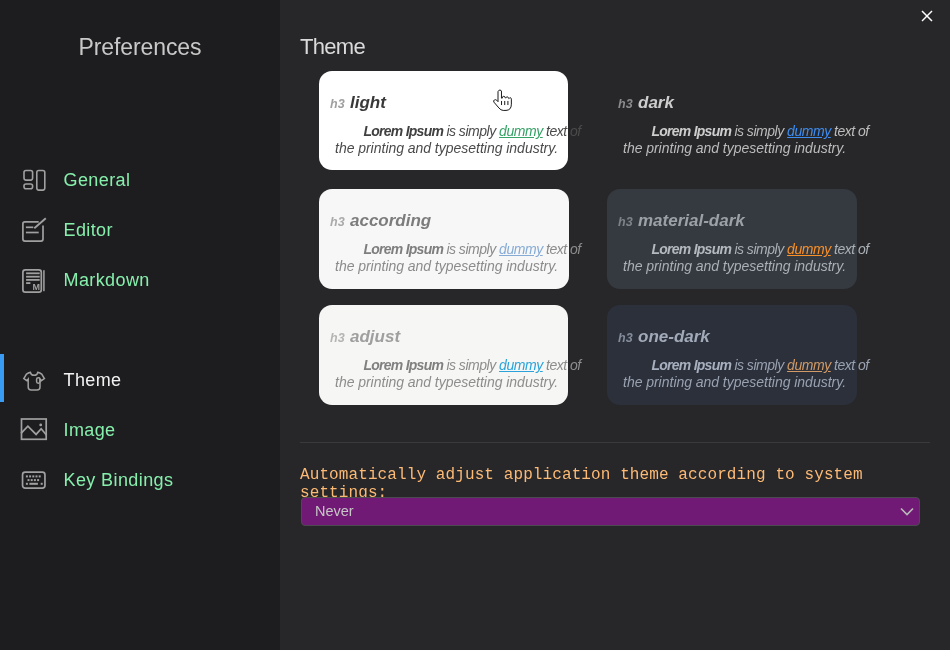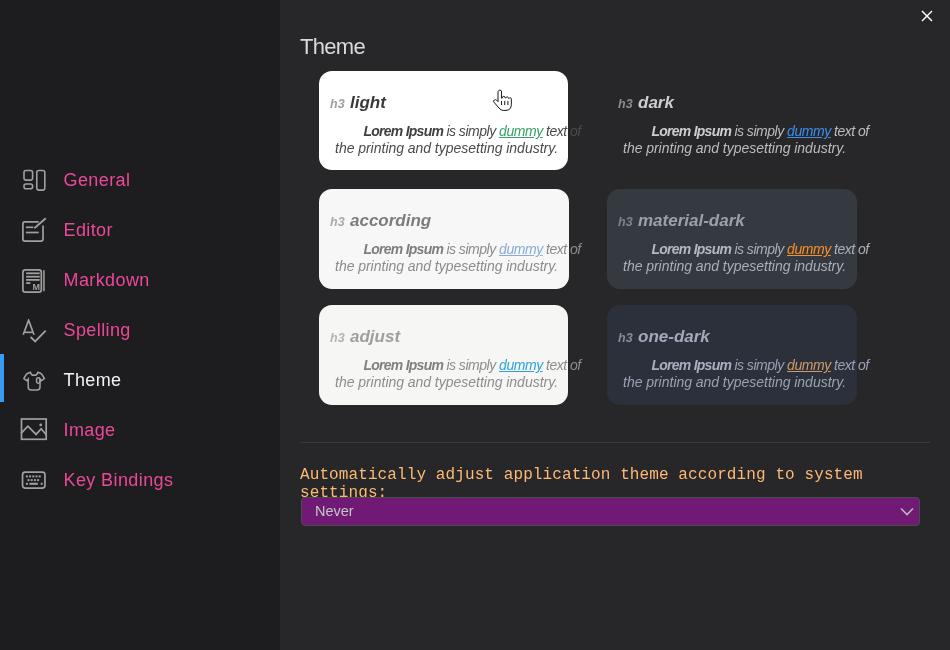--- a/index.html
+++ b/index.html
@@ -8,21 +8,21 @@
   .abs { position:absolute; }
 
   
   #sidebar { position:absolute; left:0; top:0; width:280px; height:650px; background:#1d1d1f; }
   #title { position:absolute; left:0; top:36px; width:280px; text-align:center; font-size:23px; line-height:23px; color:#c9c9c9; font-weight:400; letter-spacing:-0.1px; }
   #search { position:absolute; left:21px; top:90px; width:239px; height:32px; border:1px solid #4a4a4e; border-radius:4px; }
   #search .ph { position:absolute; left:14px; top:11px; font-size:14px; line-height:15px; color:#b7b7b7; }
   #search svg { position:absolute; left:203px; top:12.5px; }
 
   .item { position:absolute; left:0; width:280px; height:50px; }
-  .item .lbl { position:absolute; left:63.5px; top:14.5px; font-size:18px; line-height:19px; letter-spacing:0.4px; color:#ec4899; }
+  .item .lbl { position:absolute; left:63.5px; top:14.5px; font-size:18px; line-height:19px; letter-spacing:0.4px; color:#86efac; }
   .item svg { position:absolute; left:22px; top:13px; }
   .item.sel .lbl { color:#f2f2f2; }
   #bluebar { position:absolute; left:0; top:354px; width:4px; height:48px; background:#3a9bf4; }
 
   
   #closex { position:absolute; left:920px; top:9px; }
   #h2theme { position:absolute; left:300px; top:35.5px; font-size:22px; line-height:22px; letter-spacing:-0.7px; color:#dadada; font-weight:400; }
 
   .card { position:absolute; width:250px; height:100px; border-radius:13px;font-style:italic; }
   .card .mk { position:absolute; left:11px; top:27px; font-size:12.5px; line-height:13px; font-weight:700; }
@@ -58,20 +58,21 @@
 
   #divider { position:absolute; left:300px; top:442px; width:630px; height:1px; background:#3a3a3d; }
   #autolbl { position:absolute; left:300px; top:466px; font-size:16px; letter-spacing:0.1px; color:#fdba74;font-family:Liberation Mono, monospace; }
   #select { position:absolute; left:301px; top:497px; width:619px; height:29px; border:1px solid #4b4b4f; border-radius:4px; background:#701a75; }
   #select .val { position:absolute; left:13px; top:5px; font-size:14.5px; color:#c6c6c6; }
   #select svg { position:absolute; right:5px; top:9px; }
 </style>
 </head>
 <body>
   <div id="sidebar">
+    <div id="title">Preferences</div>
     <div class="item" style="top:156px;">
       <svg width="24" height="24" viewBox="0 0 24 24" fill="none" stroke="#a0a0a0" stroke-width="1.6" style="left:22px;">
         <rect x="2" y="1.5" width="8.6" height="9.6" rx="2"></rect>
         <rect x="2" y="15" width="8.6" height="4.8" rx="2"></rect>
         <rect x="14.8" y="1.5" width="8" height="19.6" rx="2"></rect>
       </svg>
       <span class="lbl">General</span>
     </div>
     <div class="item" style="top:206px;">
       <svg width="26" height="26" viewBox="0 0 26 26" fill="none" stroke="#a0a0a0" stroke-width="1.7" style="left:21px; top:11px;">
@@ -88,28 +89,20 @@
         <rect x="21" y="1.2" width="1.8" height="21" fill="#8d8d8d"></rect>
         <g fill="#a0a0a0">
           <rect x="4.1" y="3.4" width="13.6" height="1.8"></rect>
           <rect x="4.1" y="6.8" width="13.6" height="1.8"></rect>
           <rect x="4.1" y="10" width="13.6" height="1.8"></rect>
           <rect x="4.1" y="13.2" width="4.3" height="1.8"></rect>
         </g>
         <text x="10.4" y="20.8" font-size="9" font-weight="bold" fill="#a0a0a0" font-family="Liberation Sans">M</text>
       </svg>
       <span class="lbl">Markdown</span>
-    </div>
-    <div class="item" style="top:306px;">
-      <svg width="25" height="24" viewBox="0 0 25 24" fill="none" stroke="#a0a0a0" style="left:22px;">
-        <path d="M1.2 15.7 L6.6 1.2 L12 15.7" stroke-width="1.7"></path>
-        <line x1="2.9" y1="13.3" x2="10.6" y2="13.3" stroke-width="1.7"></line>
-        <path d="M8.6 18 L13.2 22.4 L23.7 11.6" stroke-width="1.8"></path>
-      </svg>
-      <span class="lbl">Spelling</span>
     </div>
     <div class="item sel" style="top:356px;">
       <svg width="24" height="24" viewBox="0 0 24 24" fill="none" stroke="#a0a0a0" stroke-width="1.5" style="left:22px;">
         <path d="M8.4 3.3 Q6.2 3.8 4.5 5.1 L1.8 9.5 L4.9 11.7 L6.2 10.1 V17.9 Q6.2 20.9 9.2 20.9 H15 Q18 20.9 18 17.9 V10.1 L19.3 11.7 L22.4 9.5 L19.7 5.1 Q18 3.8 15.8 3.3 Q15.3 6.3 12.1 6.3 Q8.9 6.3 8.4 3.3 Z"></path>
         <rect x="14.6" y="8.7" width="3.4" height="5.5" rx="1.6"></rect>
       </svg>
       <span class="lbl">Theme</span>
     </div>
     <div class="item" style="top:406px;">
       <svg width="28" height="24" viewBox="0 0 28 24" fill="none" stroke="#a0a0a0" stroke-width="1.7" style="left:20px; top:12px;">

